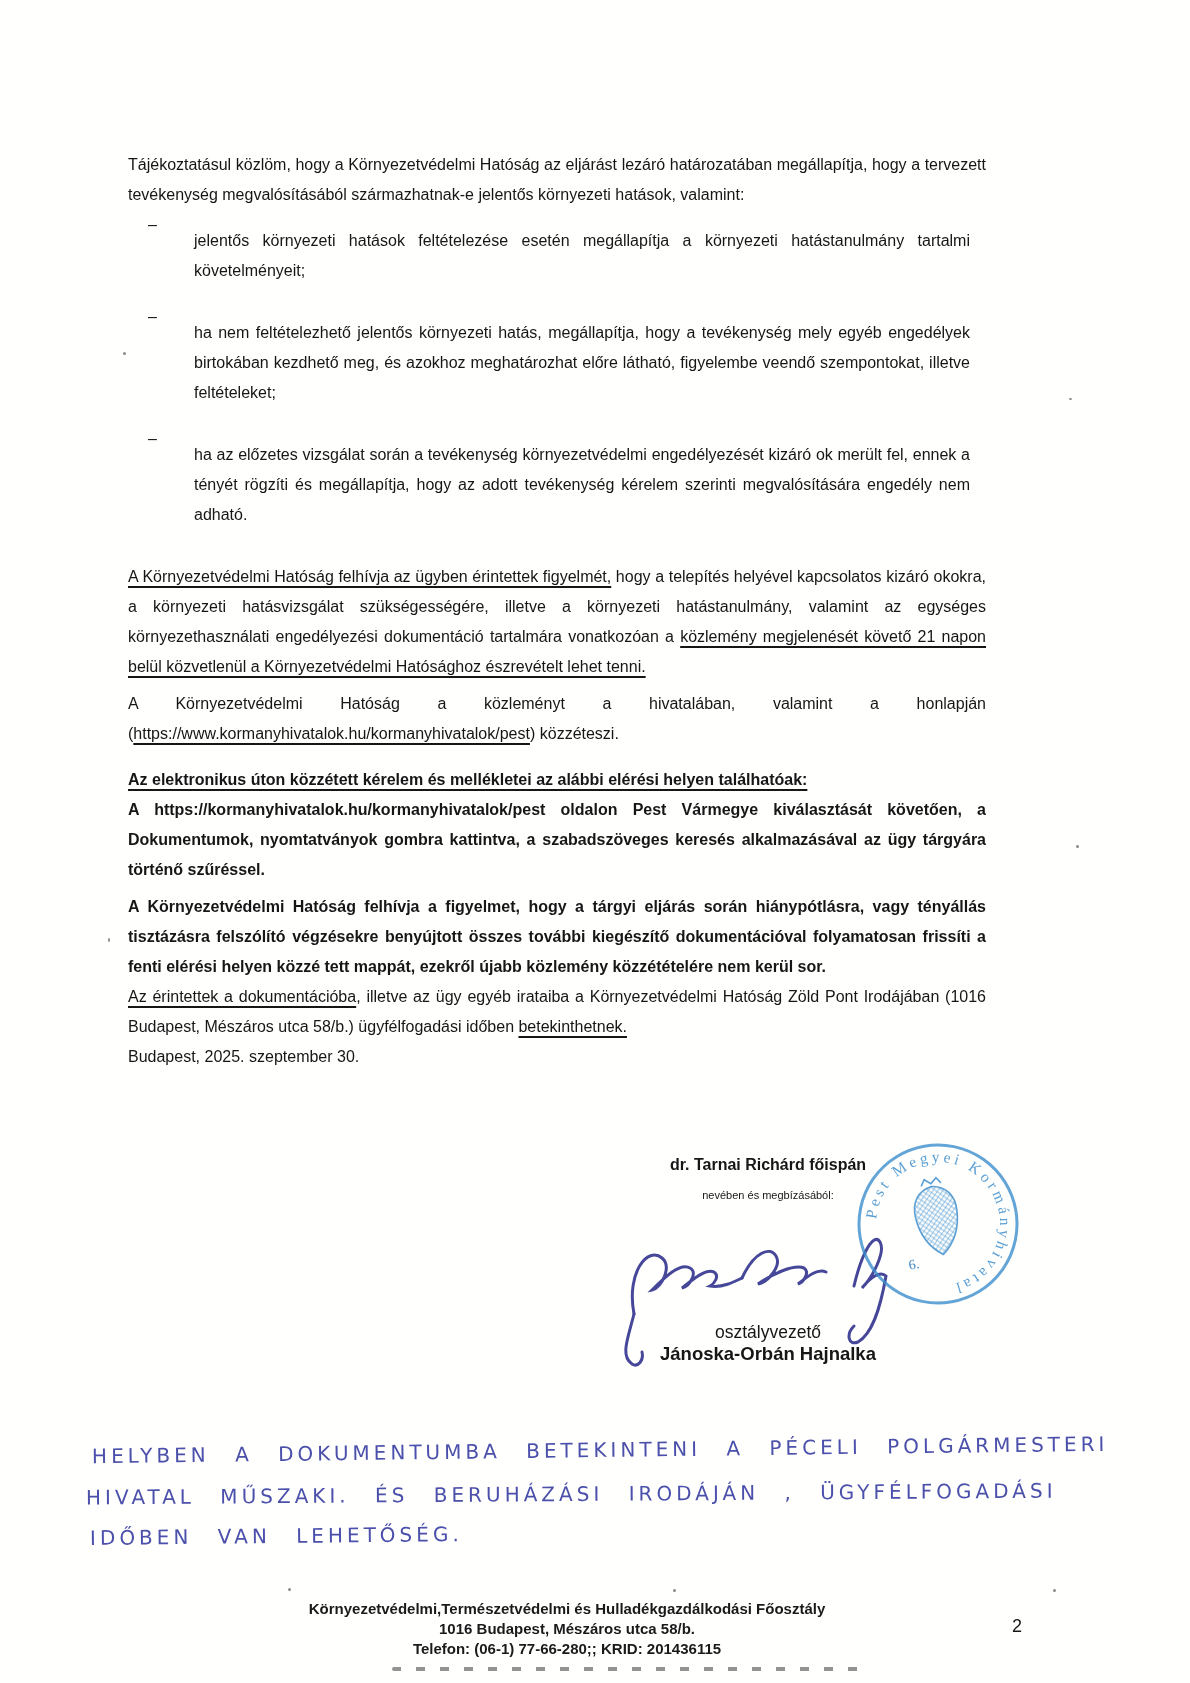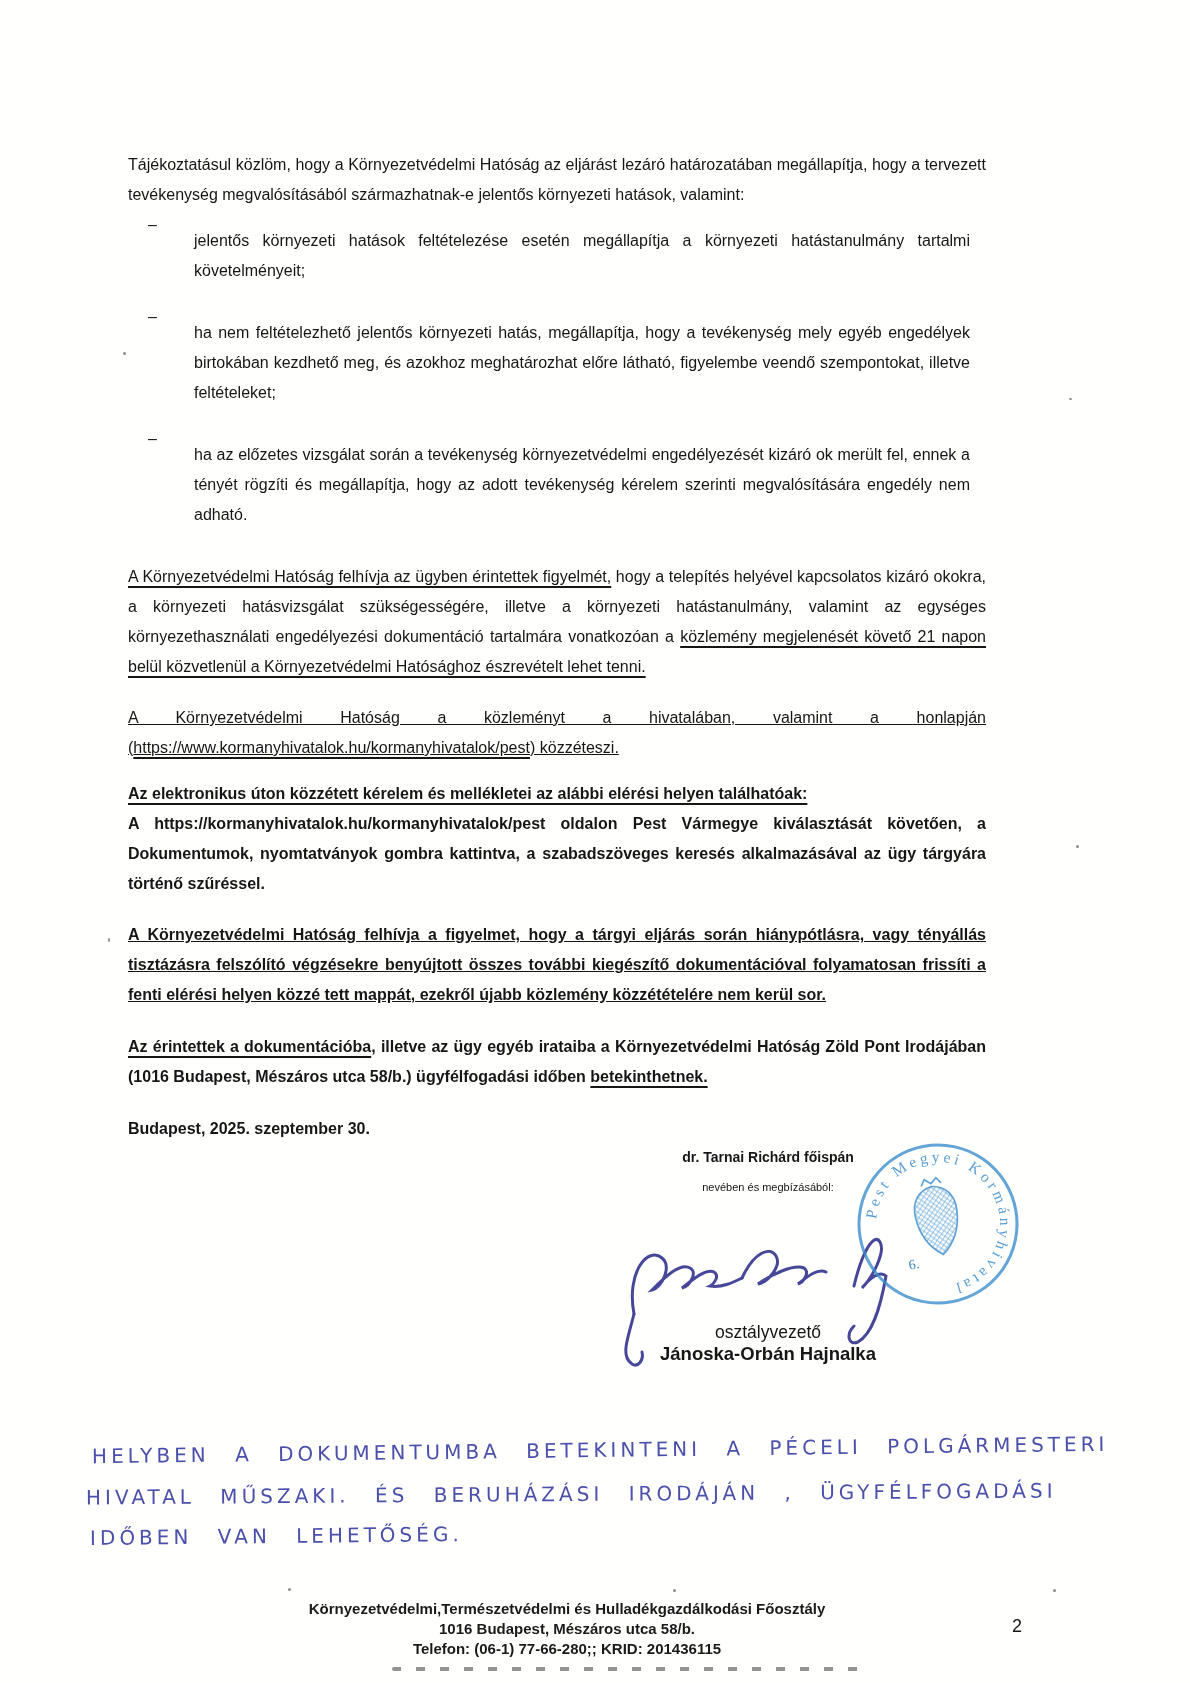--- a/index.html
+++ b/index.html
@@ -12,31 +12,31 @@
     overflow:hidden;
   }
   .content{
     position:absolute;left:128px;top:150px;width:858px;
     font-size:16px;line-height:30px;
   }
   .para{margin:0;}
   .j{text-align:justify;}
   .b{font-weight:700;}
   .u{text-decoration:underline;text-underline-offset:4px;text-decoration-thickness:1.6px;}
-  .mt20{margin-top:21px;text-decoration:underline;}
-  .mt22{margin-top:22px;font-weight:bold;}
+  .mt20{margin-top:7px;}
+  .mt22{}
   .mt24{margin-top:16px;}
   .bullets{margin-top:0;}
   .bullet-row{display:flex;align-items:flex-start;}
   .dash{width:50px;padding-left:20px;box-sizing:border-box;flex:0 0 50px;}
   .bullet-text{flex:1;margin:16px;text-align:justify;}
   .sigblock{
     position:absolute;left:608px;top:1142px;width:320px;text-align:center;
   }
-  .principal{font-weight:700;font-size:14px;line-height:30px;}
+  .principal{font-weight:700;font-size:16px;line-height:30px;margin-top:8px;}
   .onbehalf{font-size:11px;line-height:30px;}
   .signername{
     position:absolute;left:608px;top:1340px;width:320px;text-align:center;
     font-weight:700;font-size:18.5px;line-height:28px;
   }
   .signertitle{
     position:absolute;left:608px;top:1322px;width:320px;text-align:center;
     font-size:17.5px;
   }
   .sig-svg{position:absolute;left:608px;top:1222px;}

